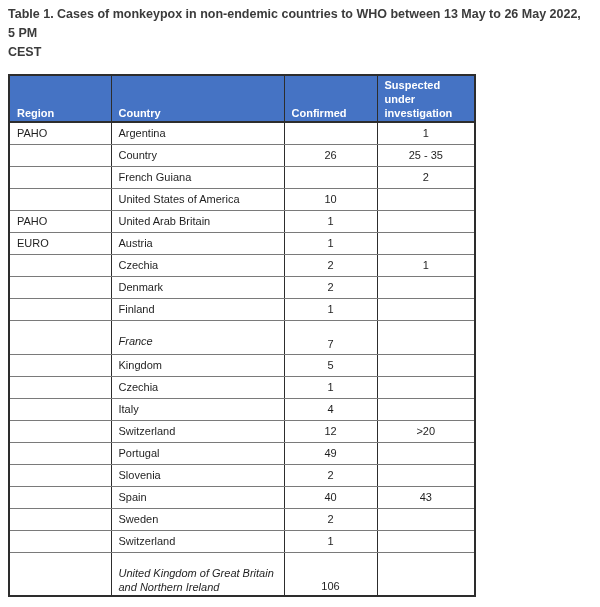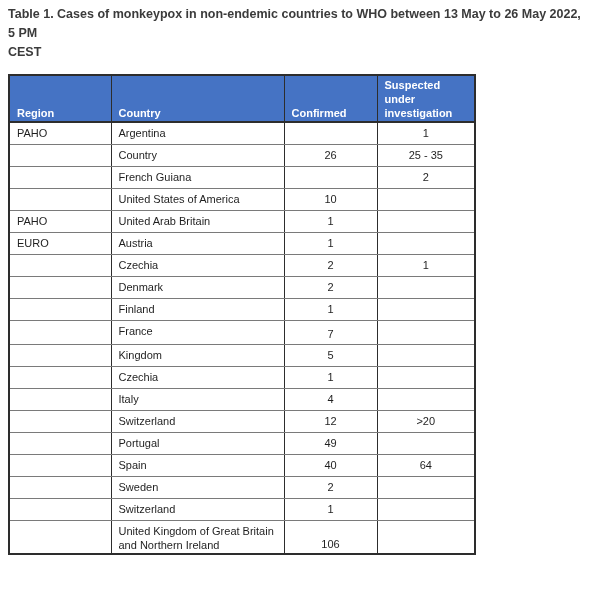--- a/index.html
+++ b/index.html
@@ -59,21 +59,21 @@
     border-left: 1px solid #2d2d2d;
     border-right: 1px solid #2d2d2d;
     height: 19px;
     box-sizing: content-box;
     padding: 1px 5px 1px 7px;
     vertical-align: middle;
     line-height: 1.3;
     overflow: hidden;
   }
   td.num { text-align: center; padding-left: 2px; padding-right: 2px; }
-  tr.split td.c-country  { vertical-align: top; padding-top: 3px; }
+  tr.split td.c-country  { vertical-align: top; padding-top: 13px; font-style: italic; }
   tr.split td.c-confirmed { vertical-align: bottom; padding-bottom: 2px; }
 </style>
 </head>
 <body>
 
 <div class="page">
   <p class="title">Table 1. Cases of monkeypox in non-endemic countries to WHO between 13 May to 26 May 2022,   5 PM
 CEST</p>
 
   <table class="cases">
@@ -192,26 +192,32 @@
     <td class="c-suspected num">&gt;20</td>
   </tr>
 
   <tr>
     <td class="c-region"></td>
     <td class="c-country">Portugal</td>
     <td class="c-confirmed num">49</td>
     <td class="c-suspected num"></td>
   </tr>
 
+  <tr>
+    <td class="c-region"></td>
+    <td class="c-country">Slovenia</td>
+    <td class="c-confirmed num">2</td>
+    <td class="c-suspected num"></td>
+  </tr>
 
   <tr>
     <td class="c-region"></td>
     <td class="c-country">Spain</td>
     <td class="c-confirmed num">40</td>
-    <td class="c-suspected num">64</td>
+    <td class="c-suspected num">43</td>
   </tr>
 
   <tr>
     <td class="c-region"></td>
     <td class="c-country">Sweden</td>
     <td class="c-confirmed num">2</td>
     <td class="c-suspected num"></td>
   </tr>
 
   <tr>

